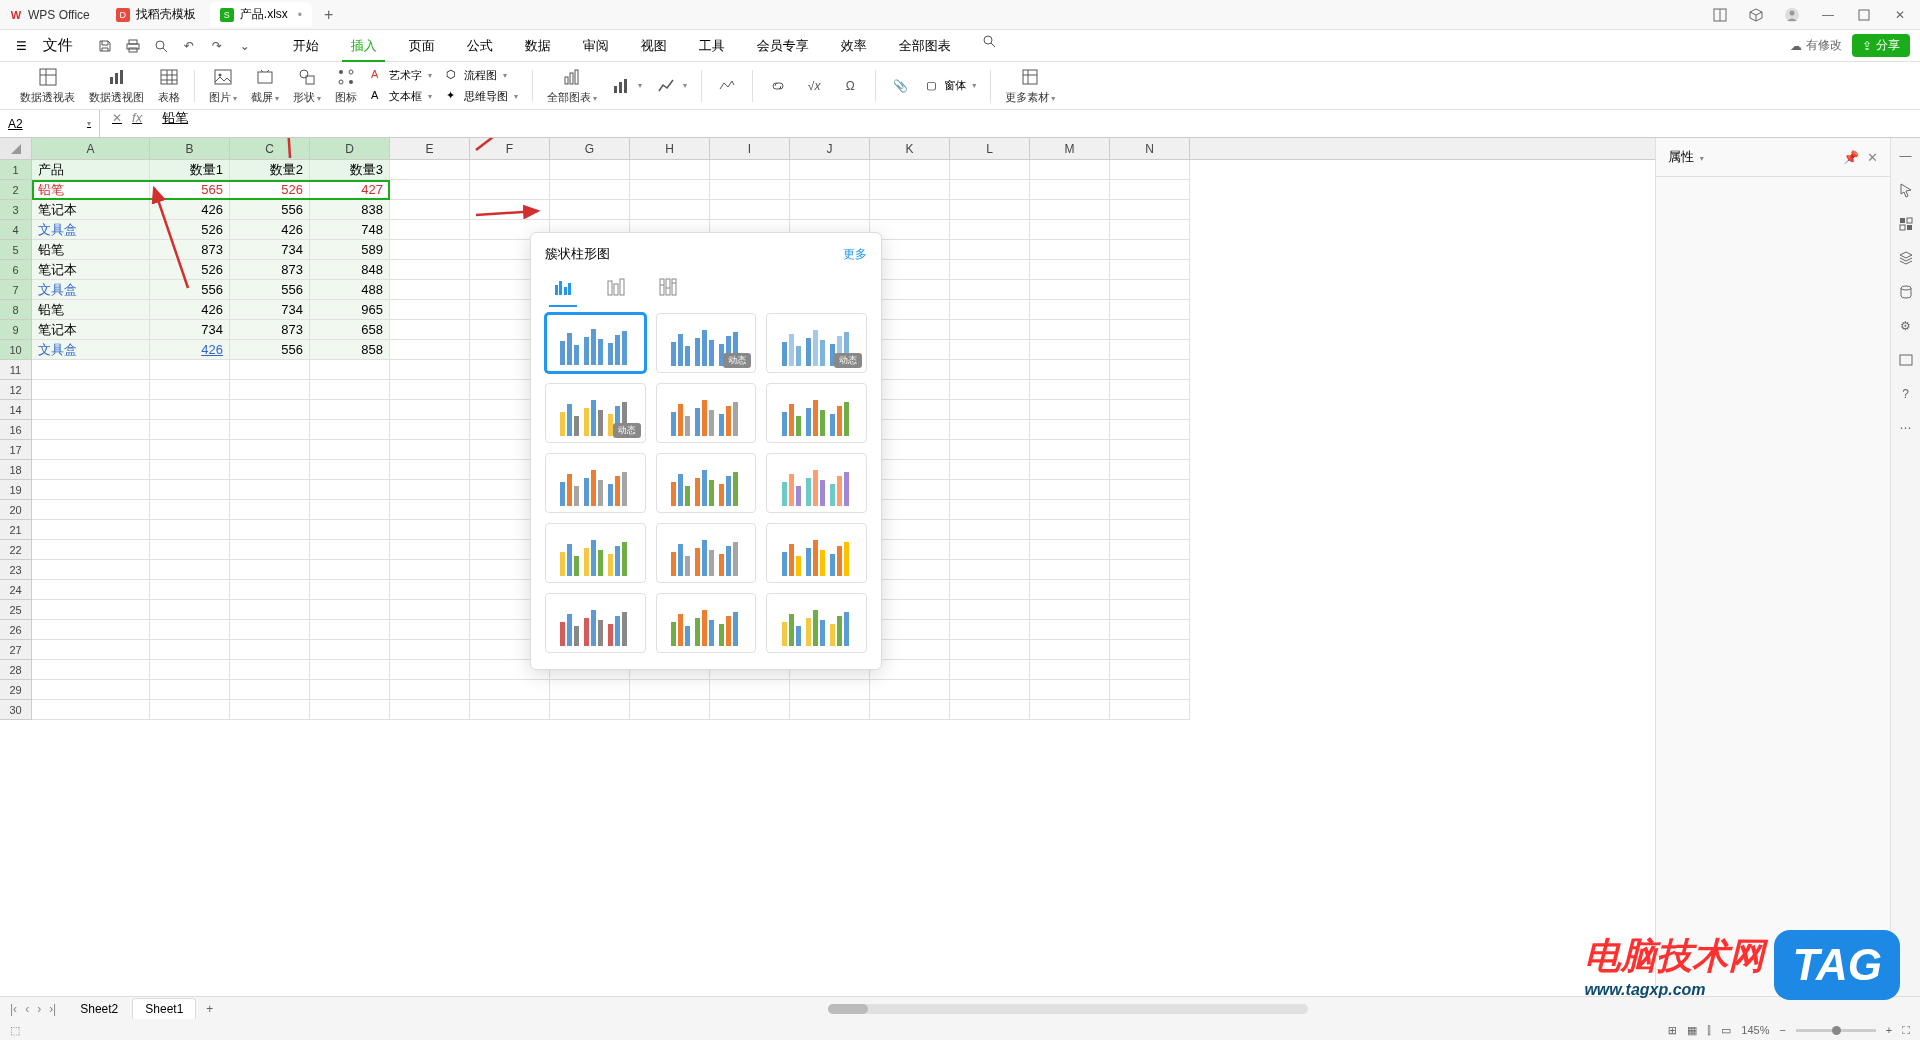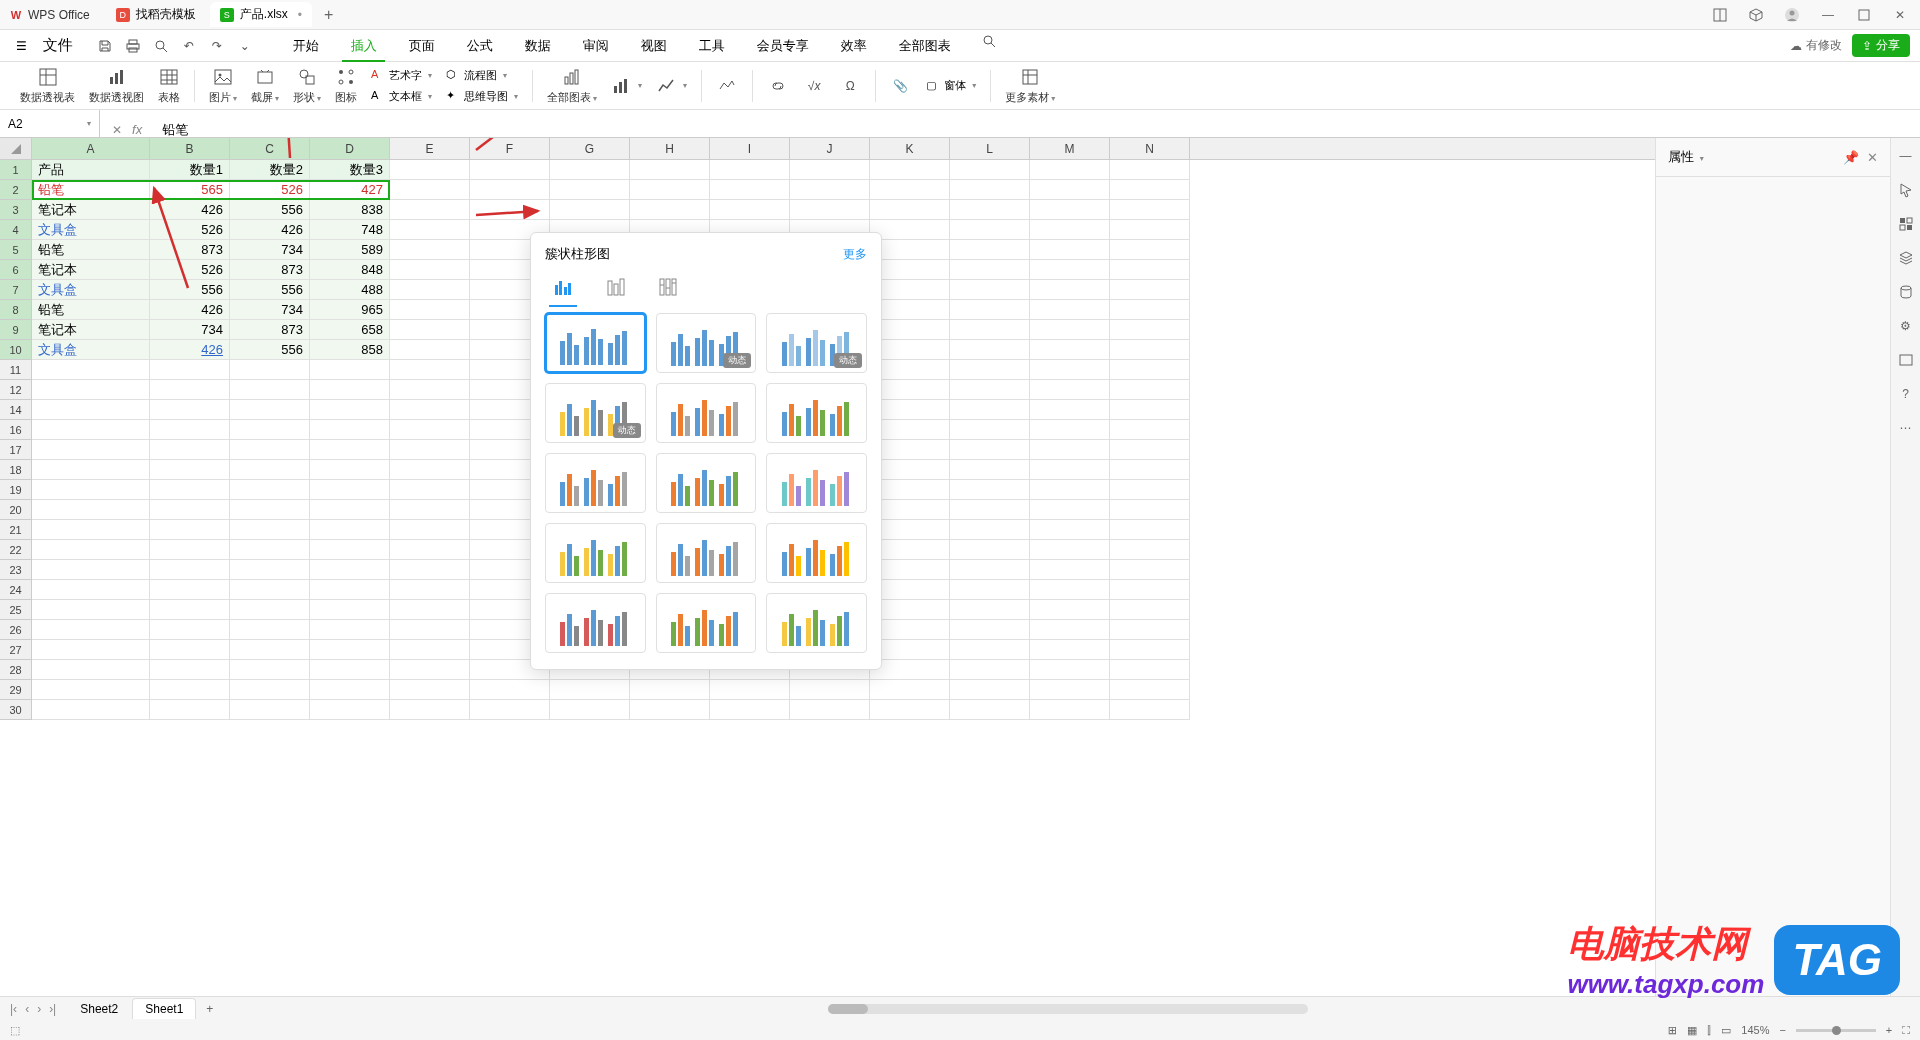--- a/index.html
+++ b/index.html
@@ -39,21 +39,21 @@
 .ribbon-group.row { flex-direction: row; gap: 4px; }
 .ribbon-icon { width: 22px; height: 22px; display: flex; align-items: center; justify-content: center; color: #555; }
 .ribbon-label { font-size: 11px; color: #333; white-space: nowrap; }
 .ribbon-sep { width: 1px; height: 32px; background: #e0e0e0; margin: 0 6px; }
 .ribbon-stack { display: flex; flex-direction: column; gap: 2px; }
 .ribbon-mini { display: flex; align-items: center; gap: 4px; padding: 2px 6px; font-size: 11px; cursor: pointer; }
 .ribbon-mini-icon { width: 14px; height: 14px; }
 .dropdown-arrow { font-size: 8px; color: #888; margin-left: 2px; }
 
 
-.formula-bar { height: 28px; background: #fff; display: flex; align-items: flex-end; border-bottom: 1px solid #ccc; }
+.formula-bar { height: 28px; background: #fff; display: flex; align-items: flex-start; border-bottom: 1px solid #ccc; text-decoration: underline; }
 .name-box { width: 100px; padding: 0 8px; border-right: 1px solid #ccc; height: 100%; display: flex; align-items: center; justify-content: space-between; font-size: 12px; }
 .fx-controls { display: flex; align-items: center; gap: 10px; padding: 0 12px; color: #888; }
 .fx-label { font-style: italic; font-size: 13px; }
 .formula-input { flex: 1; padding: 0 8px; font-size: 13px; border: none; outline: none; }
 
 
 .main-area { display: flex; height: calc(100vh - 30px - 32px - 48px - 28px - 24px - 20px); position: relative; }
 .sheet-area { flex: 1; background: #fff; position: relative; overflow: hidden; }
 .props-panel { width: 235px; background: #f9f9f9; border-left: 1px solid #e0e0e0; }
 .props-header { padding: 10px 12px; display: flex; align-items: center; justify-content: space-between; border-bottom: 1px solid #e0e0e0; font-size: 13px; }
@@ -114,21 +114,21 @@
 
 .status-bar { height: 20px; background: #f5f5f5; display: flex; align-items: center; padding: 0 10px; font-size: 11px; color: #666; }
 .status-right { margin-left: auto; display: flex; align-items: center; gap: 10px; }
 .zoom-slider { width: 80px; height: 3px; background: #ccc; position: relative; }
 .zoom-slider::after { content: ''; position: absolute; left: 45%; top: -3px; width: 9px; height: 9px; background: #888; border-radius: 50%; }
 
 
 .watermark { position: absolute; right: 20px; bottom: 40px; z-index: 200; display: flex; align-items: center; gap: 10px; pointer-events: none; }
 .wm-text { display: flex; flex-direction: column; align-items: flex-start; }
 .wm-cn { font-size: 36px; font-weight: bold; color: #ff3030; font-style: italic; }
-.wm-url { font-size: 26px; color: #6d28d9; font-style: italic; font-weight: bold; }
+.wm-url { font-size: 16px; color: #0c4a6e; font-style: italic; font-weight: bold; }
 .wm-tag { background: #1e88e5; color: #fff; font-weight: bold; font-size: 44px; padding: 10px 18px; border-radius: 16px; font-style: italic; }
 
 svg { display: block; }
 </style>
 </head>
 <body>
 
 <div class="titlebar">
   <div class="titlebar-left">
     <span class="app-logo">W</span>

